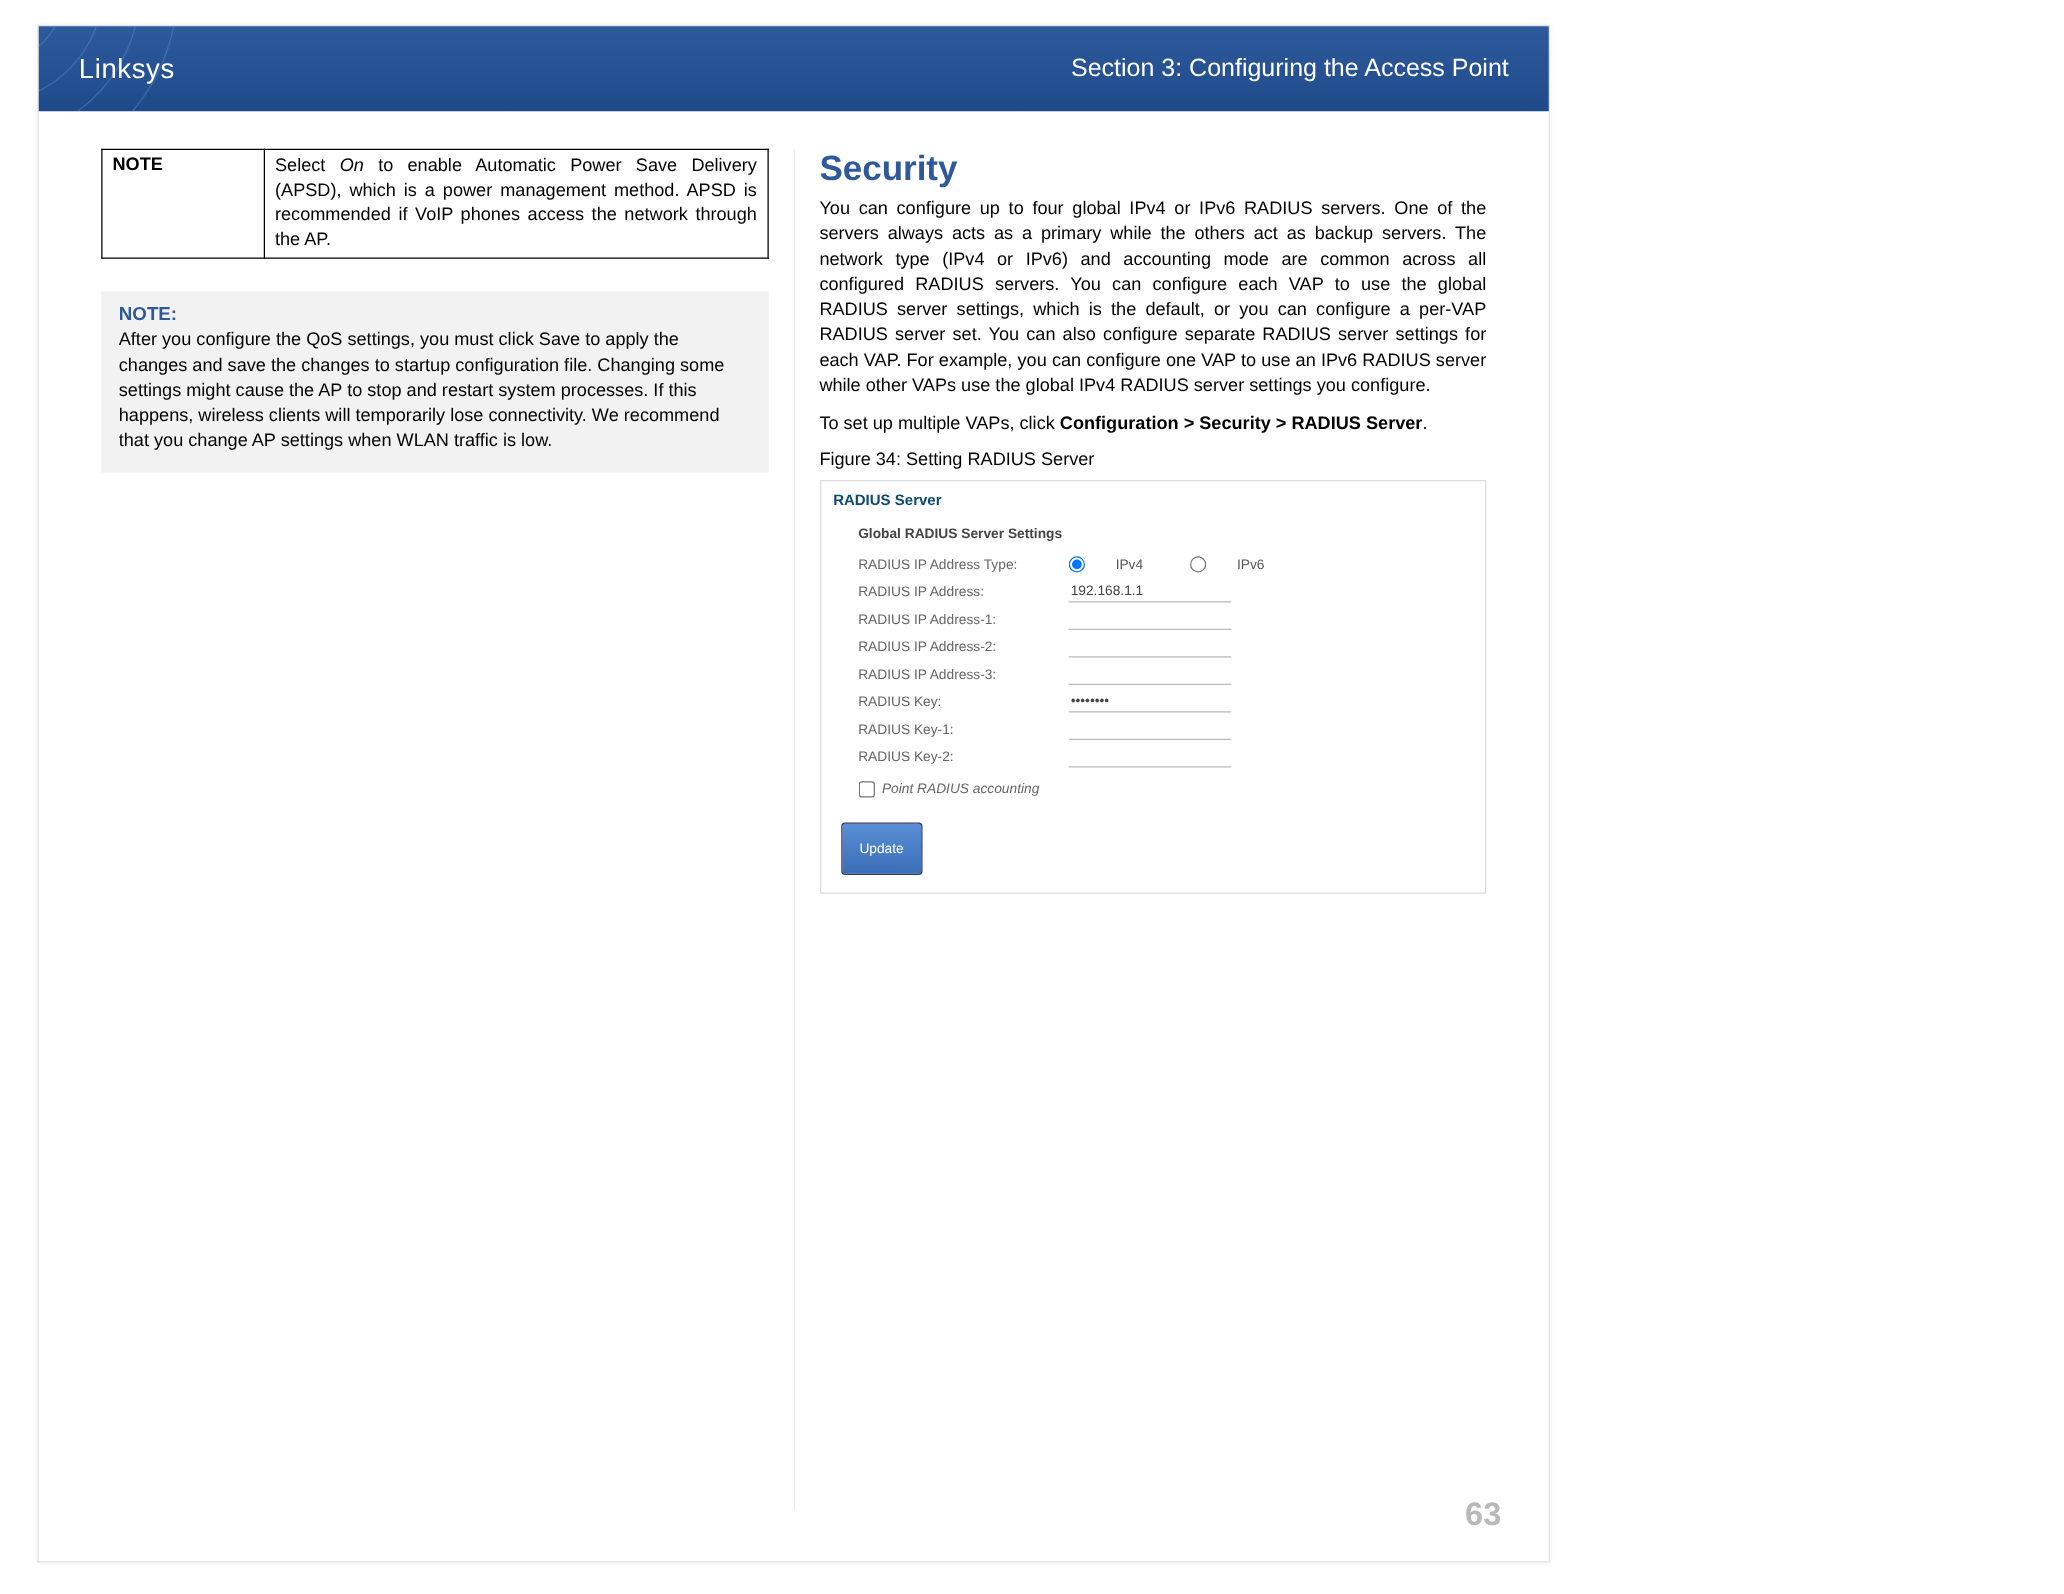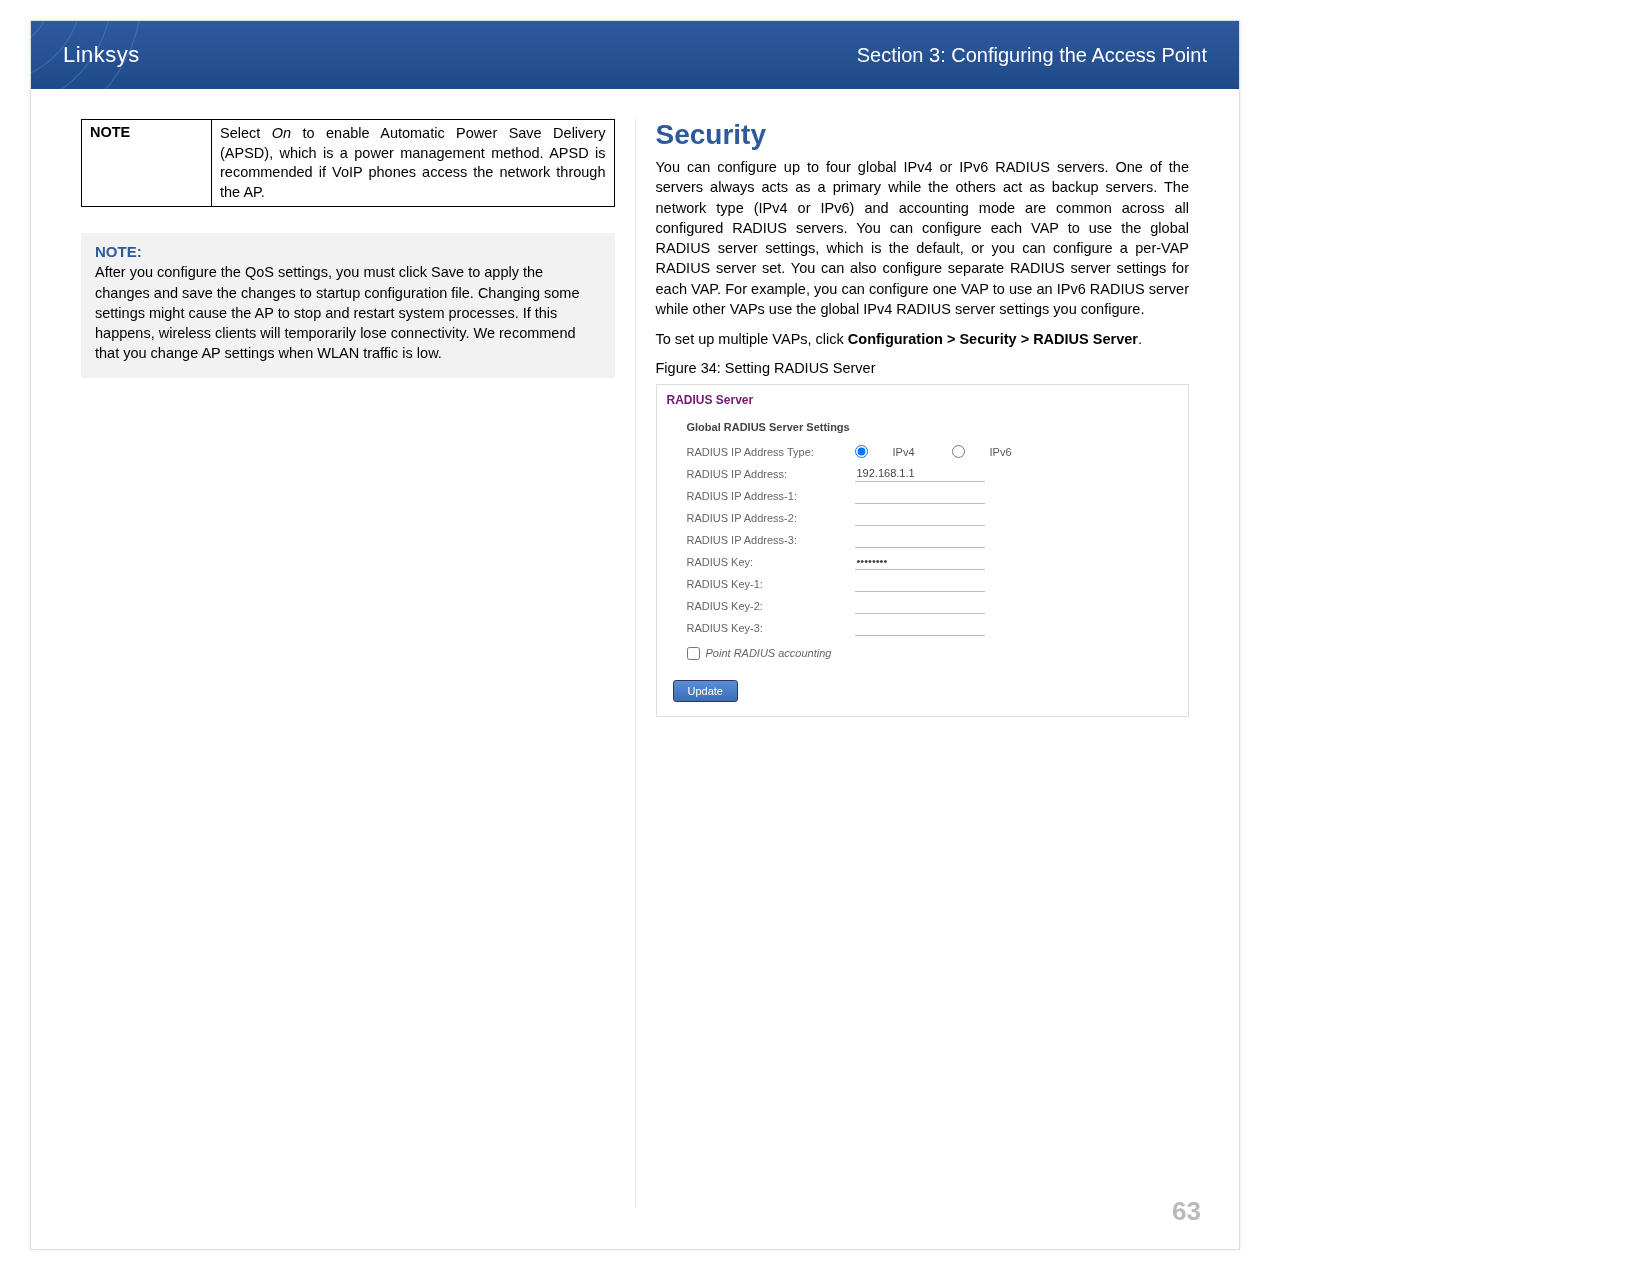--- a/index.html
+++ b/index.html
@@ -116,21 +116,21 @@
   .figure-caption { font-size: 14.5px; margin: 4px 0 8px 0; }
   .radius-figure {
     border: 1px solid #ddd;
     background: #fff;
     font-size: 11px;
     color: #555;
     width: 100%;
   }
   .rf-title {
     font-weight: 700;
-    color: #701a75;
+    color: #0c4a6e;
     font-size: 12px;
     padding: 8px 10px 4px 10px;
   }
   .rf-sub {
     font-weight: 700;
     font-size: 11px;
     padding: 10px 0 8px 30px;
     color: #444;
   }
   .rf-row {
@@ -161,21 +161,21 @@
     font-style: italic;
     color: #666;
   }
   .rf-button-row { padding: 10px 0 14px 16px; }
   .rf-button {
     background: linear-gradient(to bottom, #5a8fd6, #3a6fb8);
     color: #fff;
     border: 1px solid #336;
     border-radius: 3px;
     font-size: 11px;
-    padding: 4px 14px;
+    padding: 14px 14px;
     cursor: pointer;
   }
   .page-number {
     position: absolute;
     bottom: 22px;
     right: 38px;
     font-size: 26px;
     font-weight: 700;
     color: #b9b9b9;
   }
@@ -257,24 +257,20 @@
           <input class="rf-input" value="••••••••" style="">
         </div>
         <div class="rf-row">
           <span class="rf-label">RADIUS Key-1:</span>
           <input class="rf-input" style="">
         </div>
         <div class="rf-row">
           <span class="rf-label">RADIUS Key-2:</span>
           <input class="rf-input" style="">
         </div>
-        <div class="rf-row">
-          <span class="rf-label">RADIUS Key-3:</span>
-          <input class="rf-input" style="">
-        </div>
 
         <div class="rf-check-row">
           <input type="checkbox" style="">
           <span>Point RADIUS accounting</span>
         </div>
 
         <div class="rf-button-row">
           <button class="rf-button">Update</button>
         </div>
       </div>

